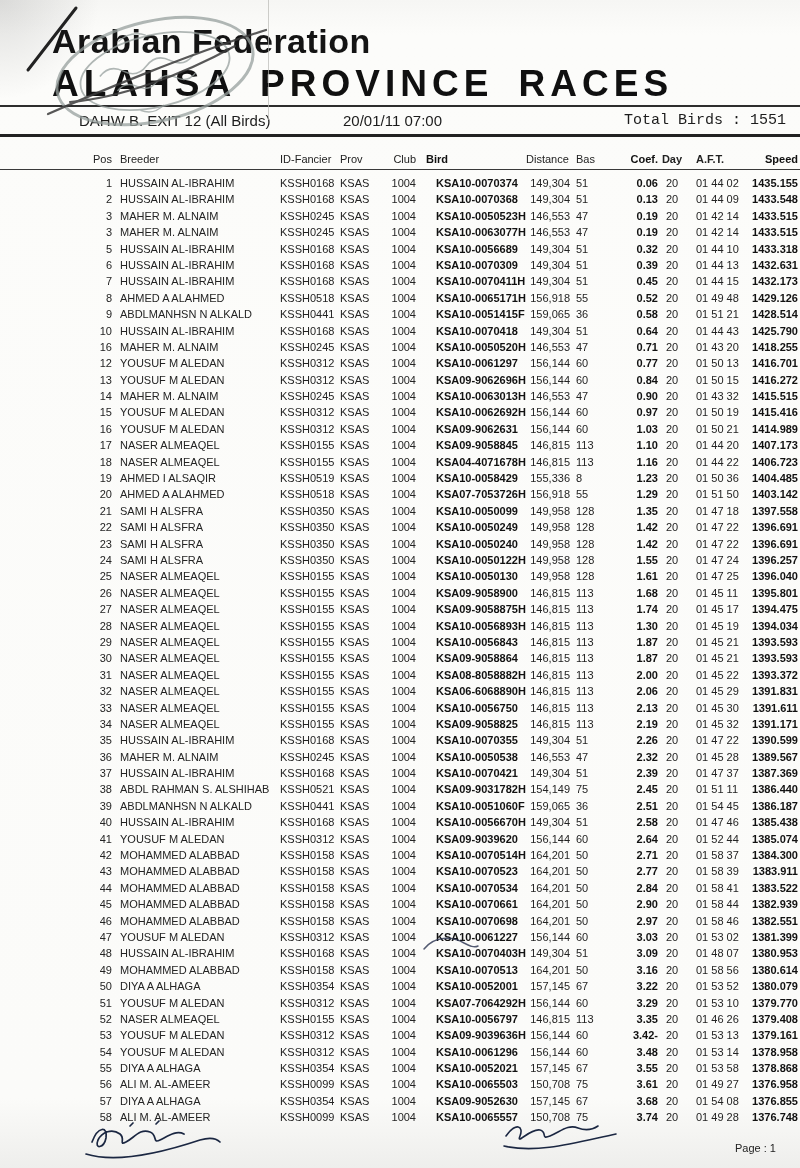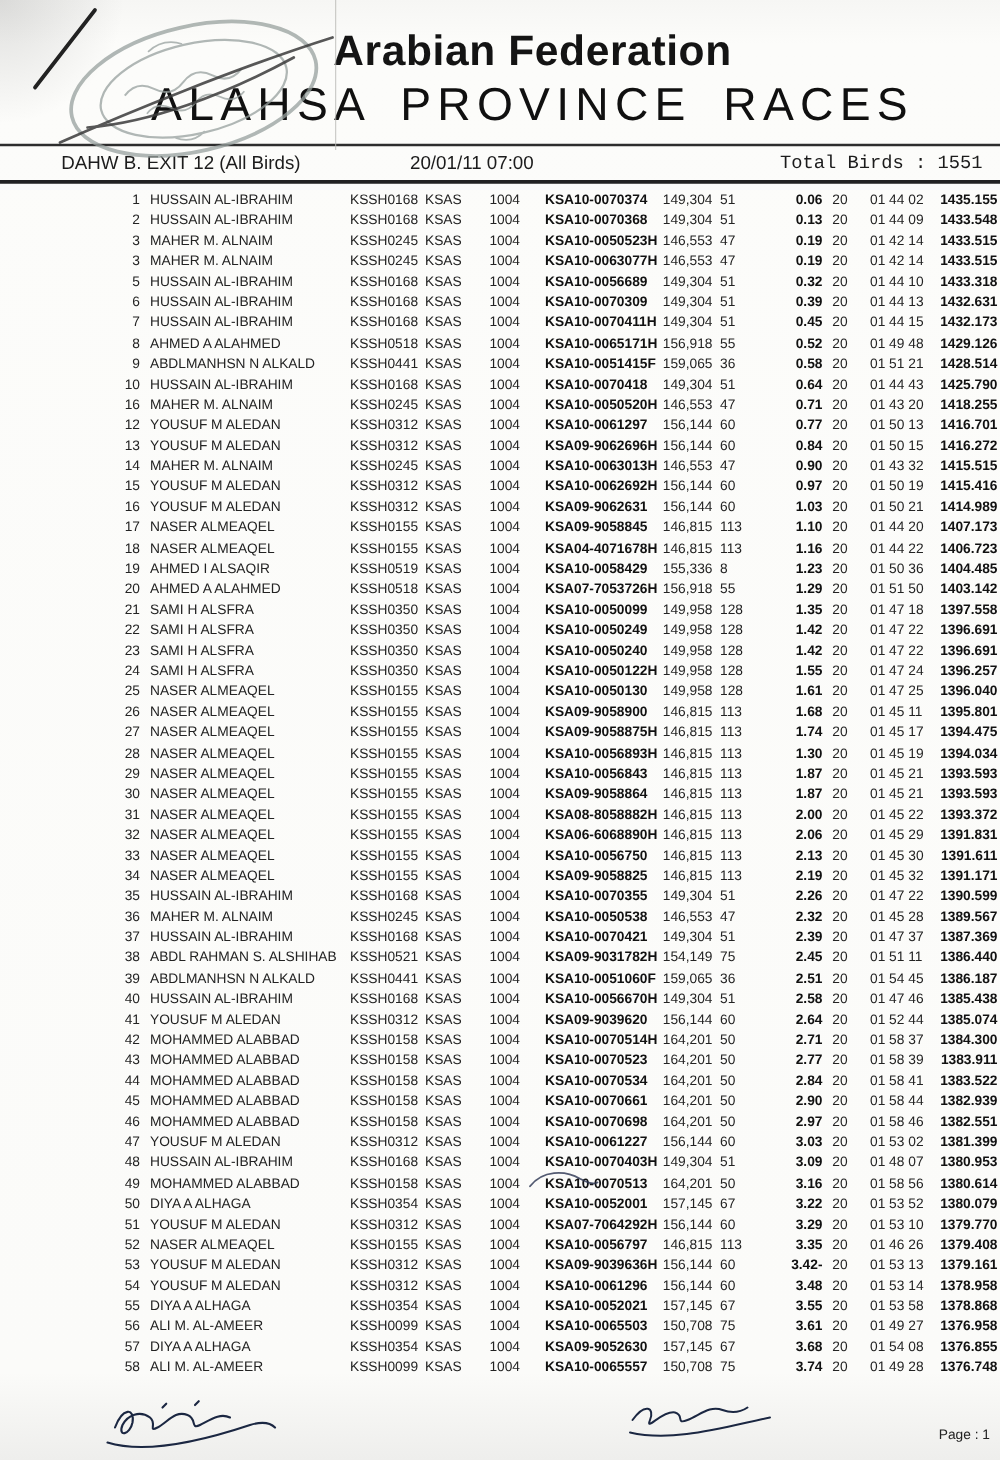--- a/index.html
+++ b/index.html
@@ -12,32 +12,32 @@
   .page{
     position:relative;width:800px;height:1168px;overflow:hidden;
     background:
       radial-gradient(circle at 0% 0%, rgba(90,90,90,.18), rgba(0,0,0,0) 7%),
       linear-gradient(180deg,#f6f6f4 0,#fcfcfa 3%,#fbfbf9 94%,#eeeeec 100%),
       #fbfbf9;
   }
   .crease{position:absolute;left:268px;top:0;width:1px;height:120px;background:#b9b9b5;opacity:.7;}
 
   
-  .head-block{padding-top:22px;text-align:center;padding-left:52px;}
+  .head-block{padding-top:22px;text-align:left;padding-left:52px;}
   .org-title{
     margin:0;font-size:34px;font-weight:bold;letter-spacing:.5px;color:#141414;
   }
   .race-title{
-    margin:2px 0 0 0;font-size:37px;font-weight:normal;letter-spacing:5px;word-spacing:10px;color:#101010;
+    margin:2px 0 0 0;font-size:37px;font-weight:bold;letter-spacing:5px;word-spacing:10px;color:#101010;
   }
   .info-bar{
-    margin-top:10px;height:27px;
+    height:27px;
     border-top:2px solid #2d2d2d;border-bottom:3px solid #222;
     display:grid;grid-template-columns:1fr auto 1fr;align-items:center;
-    padding:0 14px 0 49px;font-size:15px;
+    padding:0 14px 0 79px;font-size:15px;
   }
   .info-bar .race-name{text-align:left;}
   .info-bar .race-datetime{text-align:center;transform:translateX(-40px);}
   .info-bar .total-birds{text-align:right;font-size:15px;font-family:Liberation Mono, monospace;}
 
   
   .grid-row{
     display:grid;
     grid-template-columns:30px 160px 62px 44px 38px 104px 50px 32px 56px 28px 62px 50px;
     padding-left:82px;
@@ -59,21 +59,21 @@
   .c-coef{text-align:right;font-weight:bold;color:#111;}
   .c-day{text-align:center;}
   .c-aft{text-align:left;padding-left:10px;}
   .c-speed{text-align:right;font-weight:bold;color:#111;}
   .thead .c-bird{padding-left:10px;}
   .thead .c-distance{text-align:left;padding-left:6px;}
   .rows{margin-top:5px;}
   .trow{height:16.4px;line-height:16.4px;font-size:11px;color:#232323;}
 
   
-  .page-label{position:absolute;right:8px;bottom:14px;font-size:11px;color:#222;}
+  .page-label{position:absolute;right:24px;bottom:14px;font-size:11px;color:#222;}
 
   
   .stamp{position:absolute;left:30px;top:6px;pointer-events:none;}
   .pen-corner{position:absolute;left:14px;top:2px;pointer-events:none;}
   .pen-row48{position:absolute;left:418px;top:934px;pointer-events:none;opacity:.8;}
   .sig-left{position:absolute;left:78px;top:1112px;pointer-events:none;}
   .sig-center{position:absolute;left:498px;top:1112px;pointer-events:none;}
 </style>
 </head>
 <body>
@@ -104,20 +104,34 @@
     <h1 class="org-title">Arabian Federation</h1>
     <h2 class="race-title">ALAHSA PROVINCE RACES</h2>
   </div>
 
   <div class="info-bar">
     <span class="race-name">DAHW B. EXIT 12 (All Birds)</span>
     <span class="race-datetime">20/01/11  07:00</span>
     <span class="total-birds">Total Birds : 1551</span>
   </div>
 
+  <div class="thead grid-row">
+    <span class="cell c-pos">Pos</span>
+    <span class="cell c-breeder">Breeder</span>
+    <span class="cell c-fancier">ID-Fancier</span>
+    <span class="cell c-prov">Prov</span>
+    <span class="cell c-club">Club</span>
+    <span class="cell c-bird hb">Bird</span>
+    <span class="cell c-distance">Distance</span>
+    <span class="cell c-bas">Bas</span>
+    <span class="cell c-coef hb">Coef.</span>
+    <span class="cell c-day hb">Day</span>
+    <span class="cell c-aft hb">A.F.T.</span>
+    <span class="cell c-speed hb">Speed</span>
+  </div>
 
   <div class="rows" id="rows">
       <div class="trow grid-row">
         <span class="cell c-pos">1</span>
         <span class="cell c-breeder">HUSSAIN AL-IBRAHIM</span>
         <span class="cell c-fancier">KSSH0168</span>
         <span class="cell c-prov">KSAS</span>
         <span class="cell c-club">1004</span>
         <span class="cell c-bird">KSA10-0070374</span>
         <span class="cell c-distance">149,304</span>

